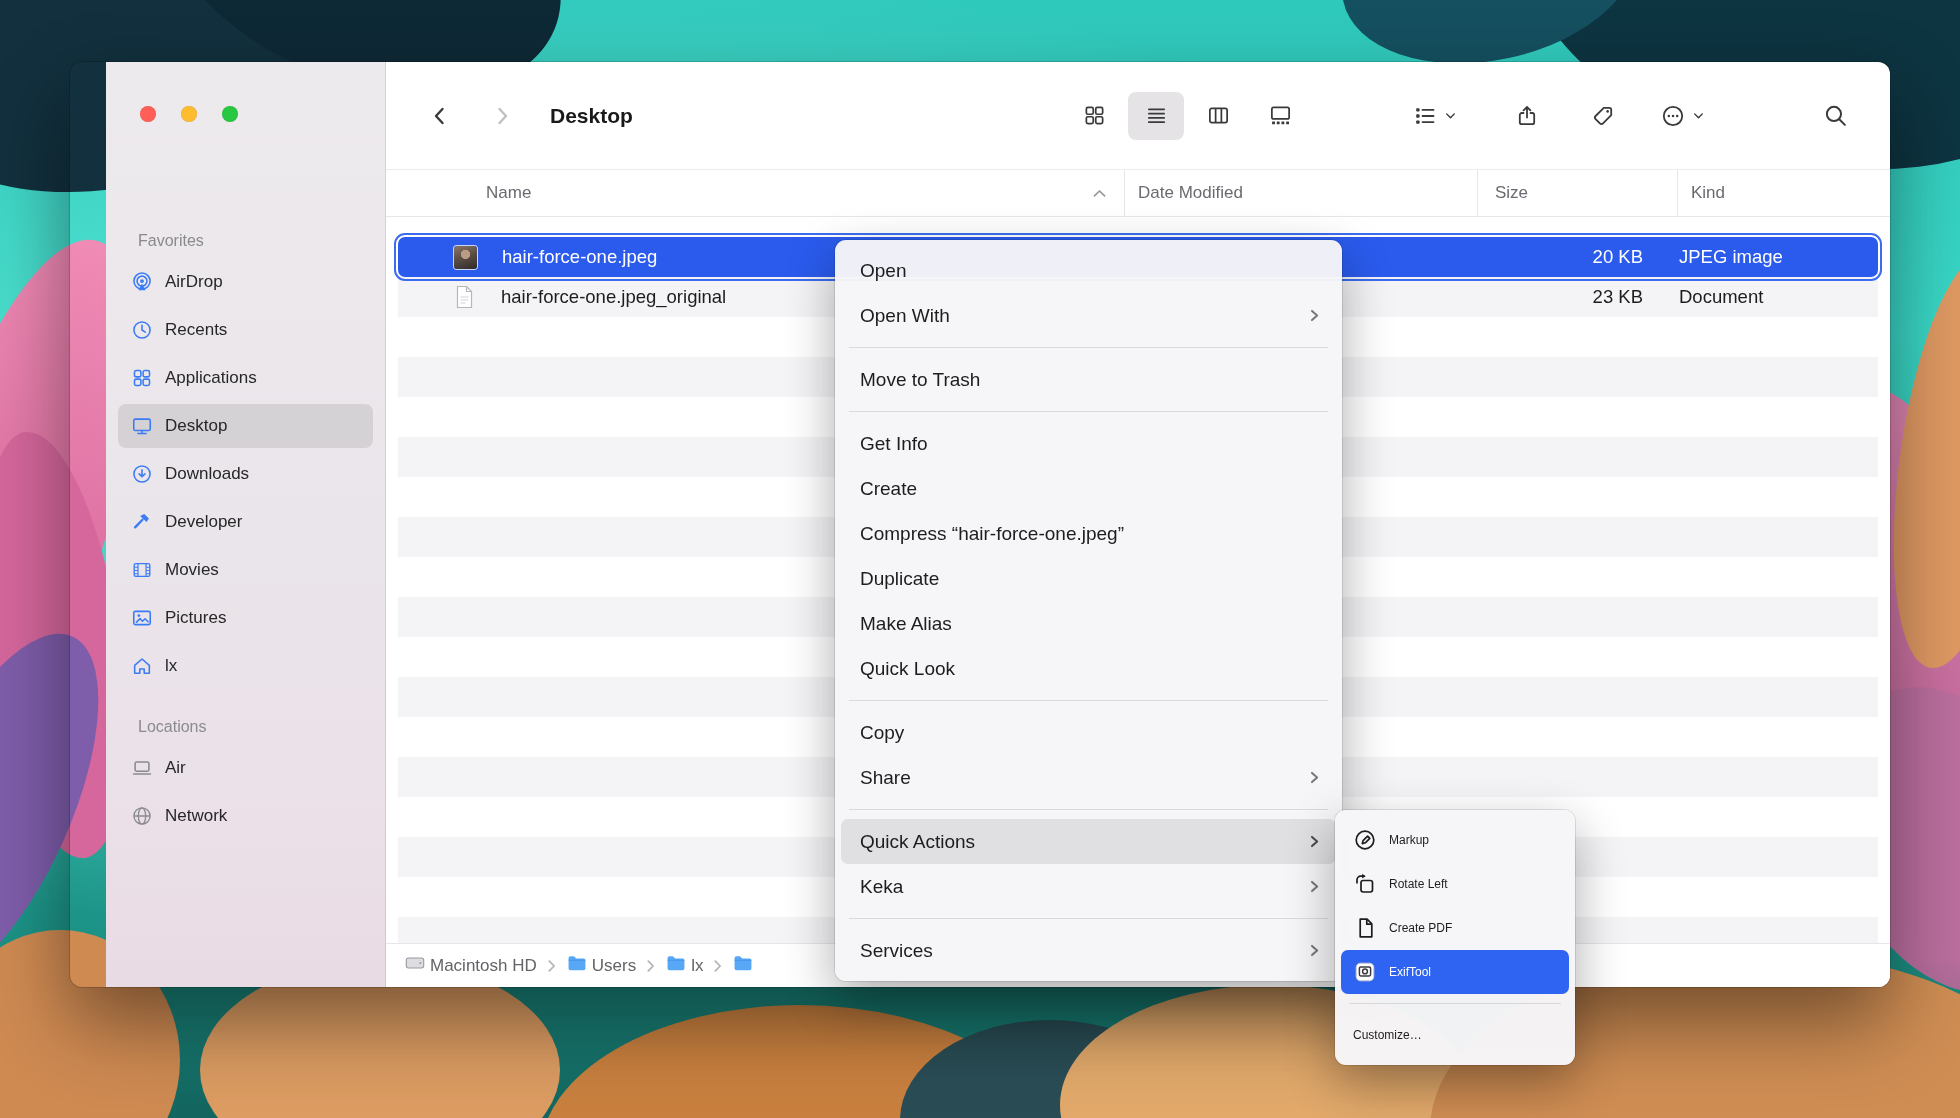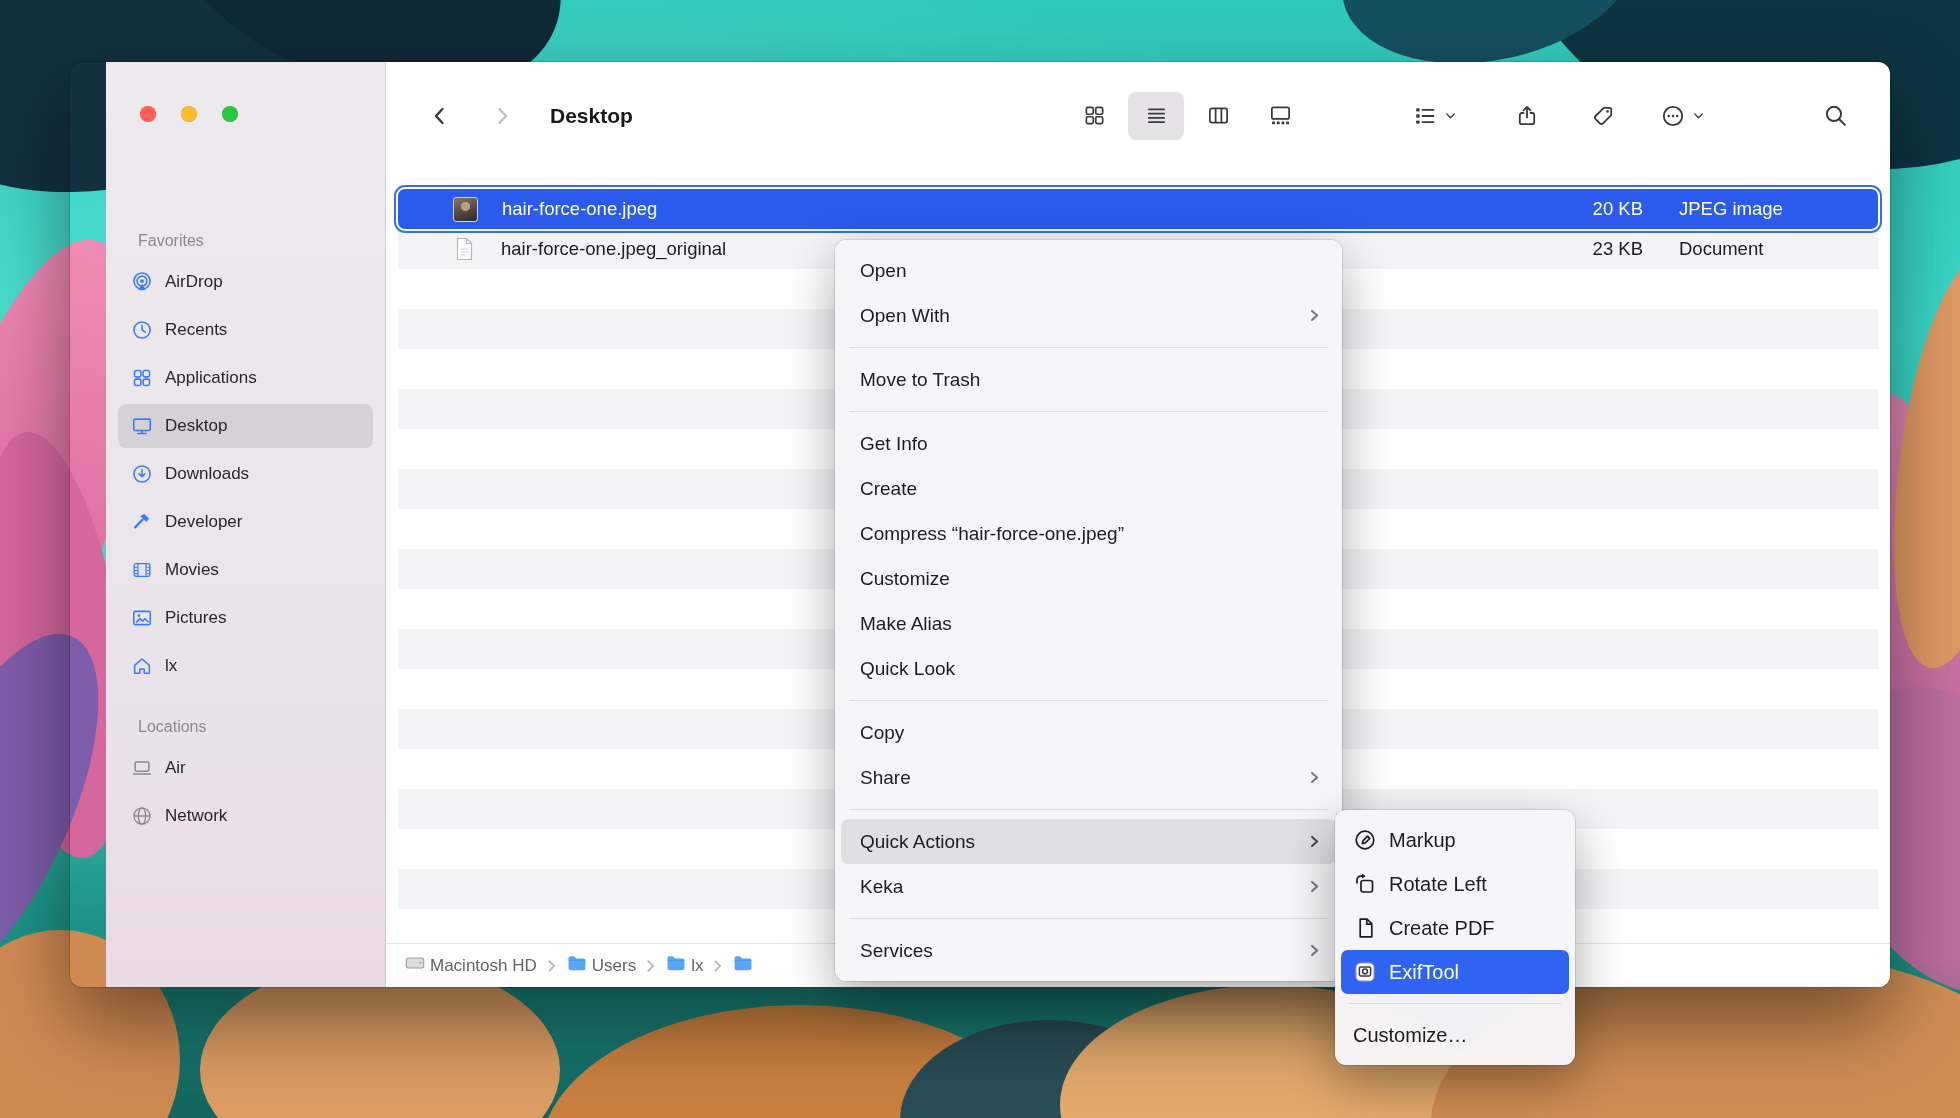--- a/index.html
+++ b/index.html
@@ -99,21 +99,21 @@
   .mi.hl-gray { background:rgba(0,0,0,.085); }
   .mi-chev { position:absolute; right:16px; color:#76767c; display:flex; }
   .mi.hl-gray .mi-chev { color:#48484c; }
   .msep { height:1px; margin:9px 14px; background:rgba(0,0,0,.11); }
 
   
   .sub-menu { position:absolute; left:1335px; top:810px; width:240px; z-index:50;
     background:rgba(246,245,247,.98); border-radius:11px; padding:8px 0;
     box-shadow:0 0 0 1px rgba(0,0,0,.1), 0 18px 50px rgba(0,0,0,.33); }
   .smi { height:44px; margin:0 6px; padding:0 12px; display:flex; align-items:center; gap:12px;
-    border-radius:7px; font-size:20px; color:#1d1d1f; }
+    border-radius:7px; font-size:12px; color:#1d1d1f; }
   .smi.hl-blue { background:#2f64f3; color:#fff; }
   .s-ic { width:24px; height:24px; display:flex; align-items:center; justify-content:center; flex:0 0 24px; }
 </style>
 </head>
 <body>
 
 <div class="wallpaper">
   <div class="shape" style="left:-120px;top:-140px;width:520px;height:320px;background:#12303e;transform:rotate(-18deg)"></div>
   <div class="shape" style="left:150px;top:-180px;width:420px;height:260px;background:#0e2936;transform:rotate(22deg)"></div>
   <div class="shape" style="left:1520px;top:-160px;width:560px;height:320px;background:#0d3441;transform:rotate(14deg)"></div>
@@ -348,20 +348,37 @@
       </span>
 
       <span class="tb-btn m118 mr42">
           <svg width="25" height="25" viewBox="0 0 24 24" fill="none" stroke="currentColor" stroke-width="1.9" stroke-linecap="round">
             <circle cx="10.5" cy="10.5" r="6.8"></circle>
             <path d="M15.6 15.6 21 21"></path>
           </svg>
         </span>
     </div>
 
+    <div class="headers">
+      <div class="hdr-name">
+        <span>Name</span>
+        <span><svg width="13" height="9" viewBox="0 0 14 9" fill="none" stroke="#97979c" stroke-width="1.8" stroke-linecap="round" stroke-linejoin="round">
+              <path d="M1.5 7 7 1.8 12.5 7"></path>
+            </svg></span>
+      </div>
+      <div class="hdr-cell">
+          <span>Date Modified</span>
+        </div>
+      <div class="hdr-cell size">
+          <span>Size</span>
+        </div>
+      <div class="hdr-cell">
+          <span>Kind</span>
+        </div>
+    </div>
 
     <div class="list-area">
       <div class="stripes"></div>
 
       <div class="row selected" style="top:20px">
         <div class="cell-name">
           <span class="file-thumb"></span>
           <span>hair-force-one.jpeg</span>
         </div>
         <div></div>
@@ -453,21 +470,21 @@
   <div class="mi">
       <span>Get Info</span>
     </div>
   <div class="mi">
       <span>Create</span>
     </div>
   <div class="mi">
       <span>Compress “hair-force-one.jpeg”</span>
     </div>
   <div class="mi">
-      <span>Customize</span>
+      <span>Duplicate</span>
     </div>
   <div class="mi">
       <span>Make Alias</span>
     </div>
   <div class="mi">
       <span>Quick Look</span>
     </div>
   <div class="msep"></div>
   <div class="mi">
       <span>Copy</span>

